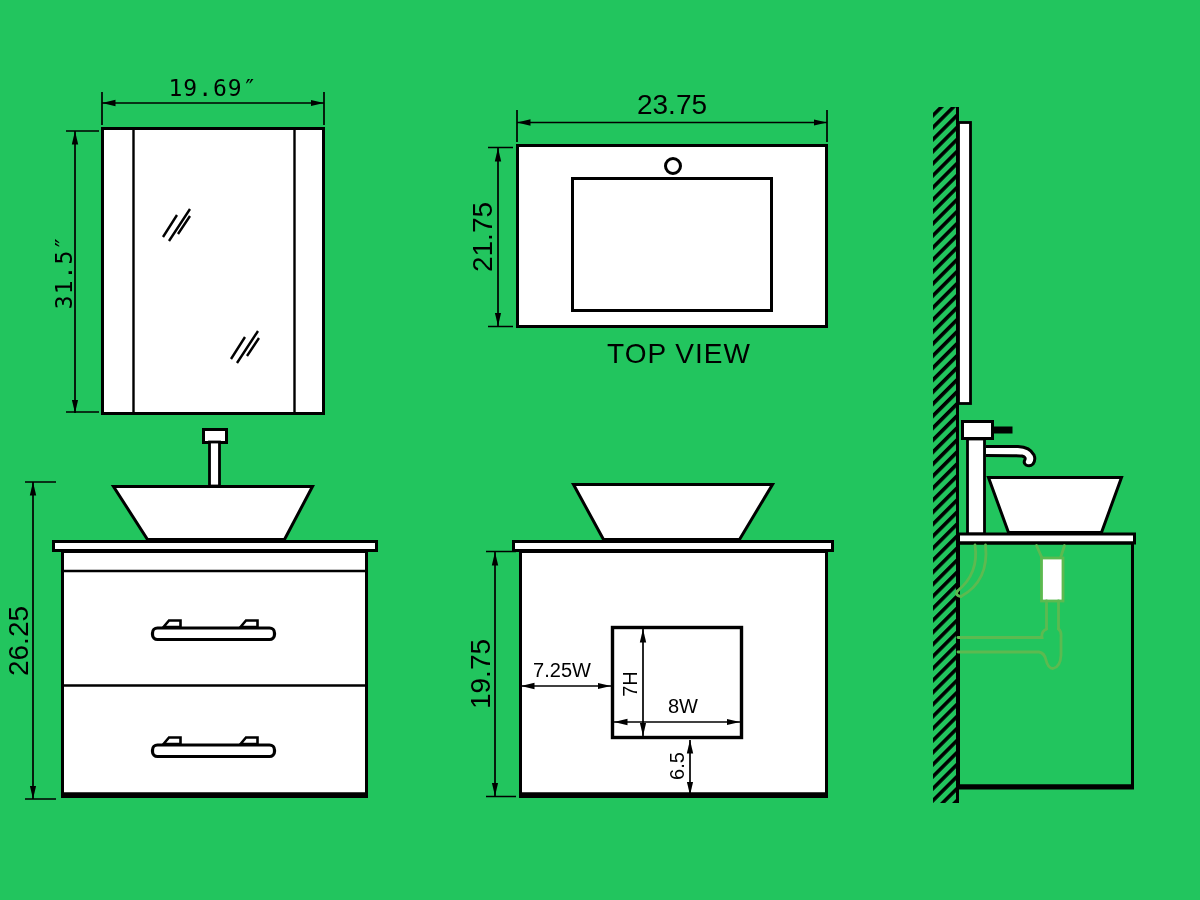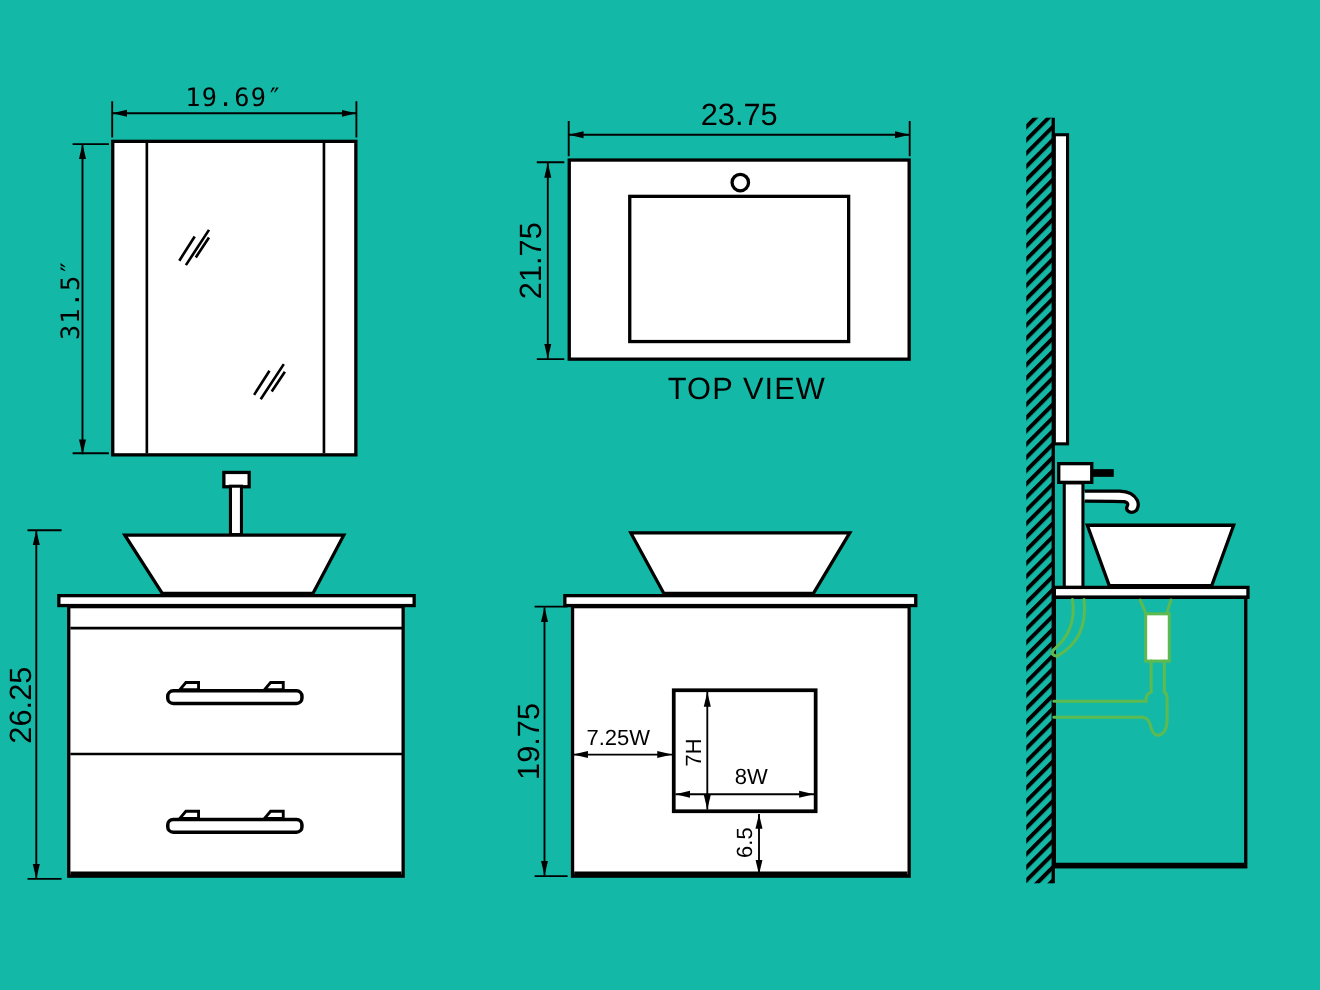--- a/index.html
+++ b/index.html
@@ -1,16 +1,16 @@
 <!DOCTYPE html>
 <html><head>
 <meta charset="utf-8">
 <style>
   html,body{margin:0;padding:0;background:#ffffff;}
-  .stage{position:relative;width:1200px;height:900px;background:#14b8a6;overflow:hidden;}
+  .stage{position:relative;width:1200px;height:900px;background:#22c55e;overflow:hidden;}
   svg{display:block;}
   svg text{font-family:"Liberation Sans","DejaVu Sans",sans-serif;fill:#000;}
   .dim{font-size:28px;}
   .dim-small{font-size:20px;}
   .dim-cad{font-size:23px;font-family:"DejaVu Sans Mono","Liberation Sans",sans-serif;font-weight:400;letter-spacing:1px;}
   .viewlabel{font-size:28px;letter-spacing:1px;}
   .ol{stroke:#000;stroke-width:3;fill:#fff;}
   .ol-nf{stroke:#000;stroke-width:3;fill:none;}
   .thin{stroke:#000;stroke-width:2.4;fill:none;}
   .dimln{stroke:#000;stroke-width:1.7;fill:none;}

